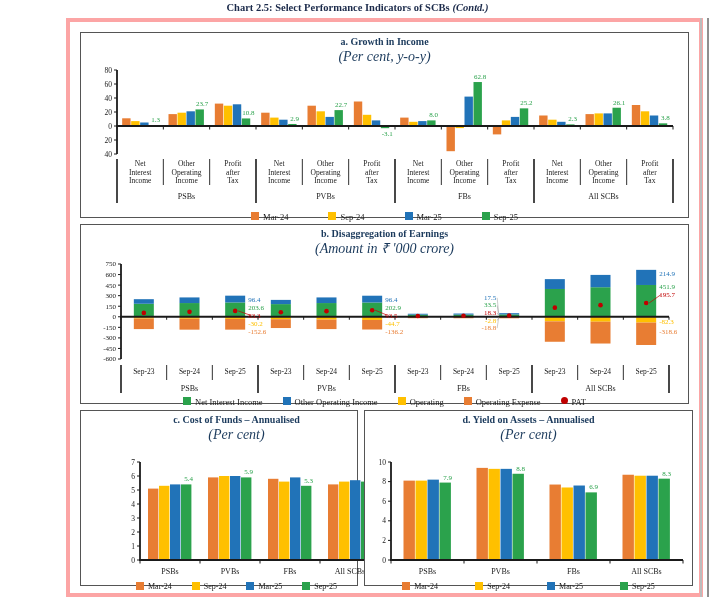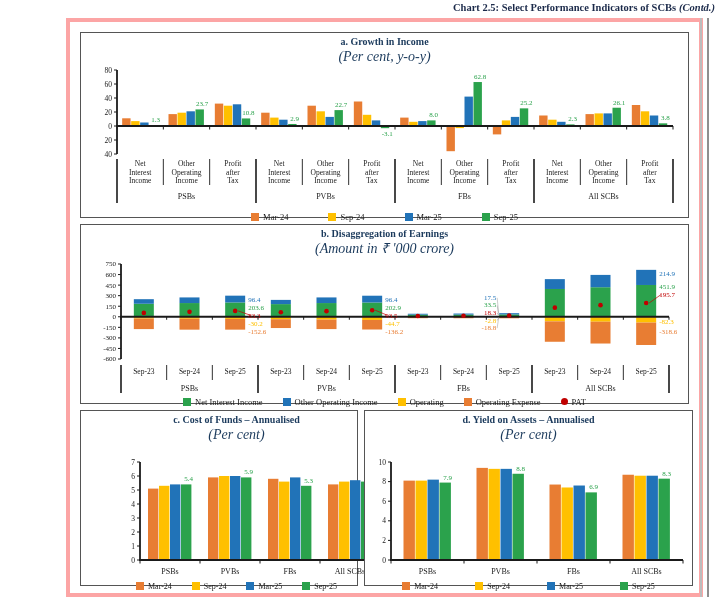--- a/index.html
+++ b/index.html
@@ -1,33 +1,33 @@
 <!DOCTYPE html>
 <html><head>
 <meta charset="utf-8">
 <style>
   html,body{margin:0;padding:0;background:#fff;}
   .page{position:relative;width:715px;height:597px;background:#fff;font-family:"Liberation Serif",serif;color:#1a1a1a;overflow:hidden;}
-  .main-title{position:absolute;left:0;top:2px;width:100%;text-align:right;font-size:10.5px;font-weight:bold;color:#1b2a4a;}
+  .main-title{position:absolute;left:0;top:2px;width:100%;text-align:center;font-size:10.5px;font-weight:bold;color:#1b2a4a;}
   .main-title .contd{font-style:italic;font-weight:bold;margin-left:3px;}
   .fig{position:absolute;left:66px;top:18px;width:629px;height:571px;border:4px solid #fca5a5;background:#fff;}
   .panel{position:absolute;background:#fff;border:1px solid #555;box-sizing:border-box;}
   #panel-a{left:10px;top:10px;width:609px;height:186px;}
   #panel-b{left:10px;top:202px;width:609px;height:180px;}
   #panel-c{left:10px;top:388px;width:278px;height:176px;padding-left:35px;}
   #panel-d{left:294px;top:388px;width:329px;height:176px;}
   .ptitle{text-align:center;font-weight:bold;font-size:10px;color:#1b3a5c;margin-top:3px;line-height:1.25;}
   .psub{text-align:center;font-style:italic;font-size:14px;color:#1b3a5c;line-height:1.1;}
   svg{display:block;}
   svg text{font-family:"Liberation Serif",serif;}
   .legend{display:flex;align-items:center;font-size:8.5px;color:#1a1a1a;}
   #legend-a{justify-content:center;gap:40px;margin-top:2px;}
   #legend-b{justify-content:center;gap:20px;margin-top:1px;}
   #legend-c,#legend-d{justify-content:space-evenly;font-size:8px;margin-top:4px;}
-  .li{white-space:nowrap;display:inline-flex;align-items:center;}
+  .li{white-space:nowrap;display:inline-flex;align-items:flex-start;}
   .sw{display:inline-block;width:8px;height:8px;margin-right:4px;}
   .sw.dot{width:7px;height:7px;border-radius:50%;}
   .edge{position:absolute;top:18px;height:579px;width:2px;}
   .e1{left:700px;background:#bdbdbd;}
   .e2{left:707px;background:#8f8f8f;}
 </style>
 </head>
 <body>
 
 <div class="page">

